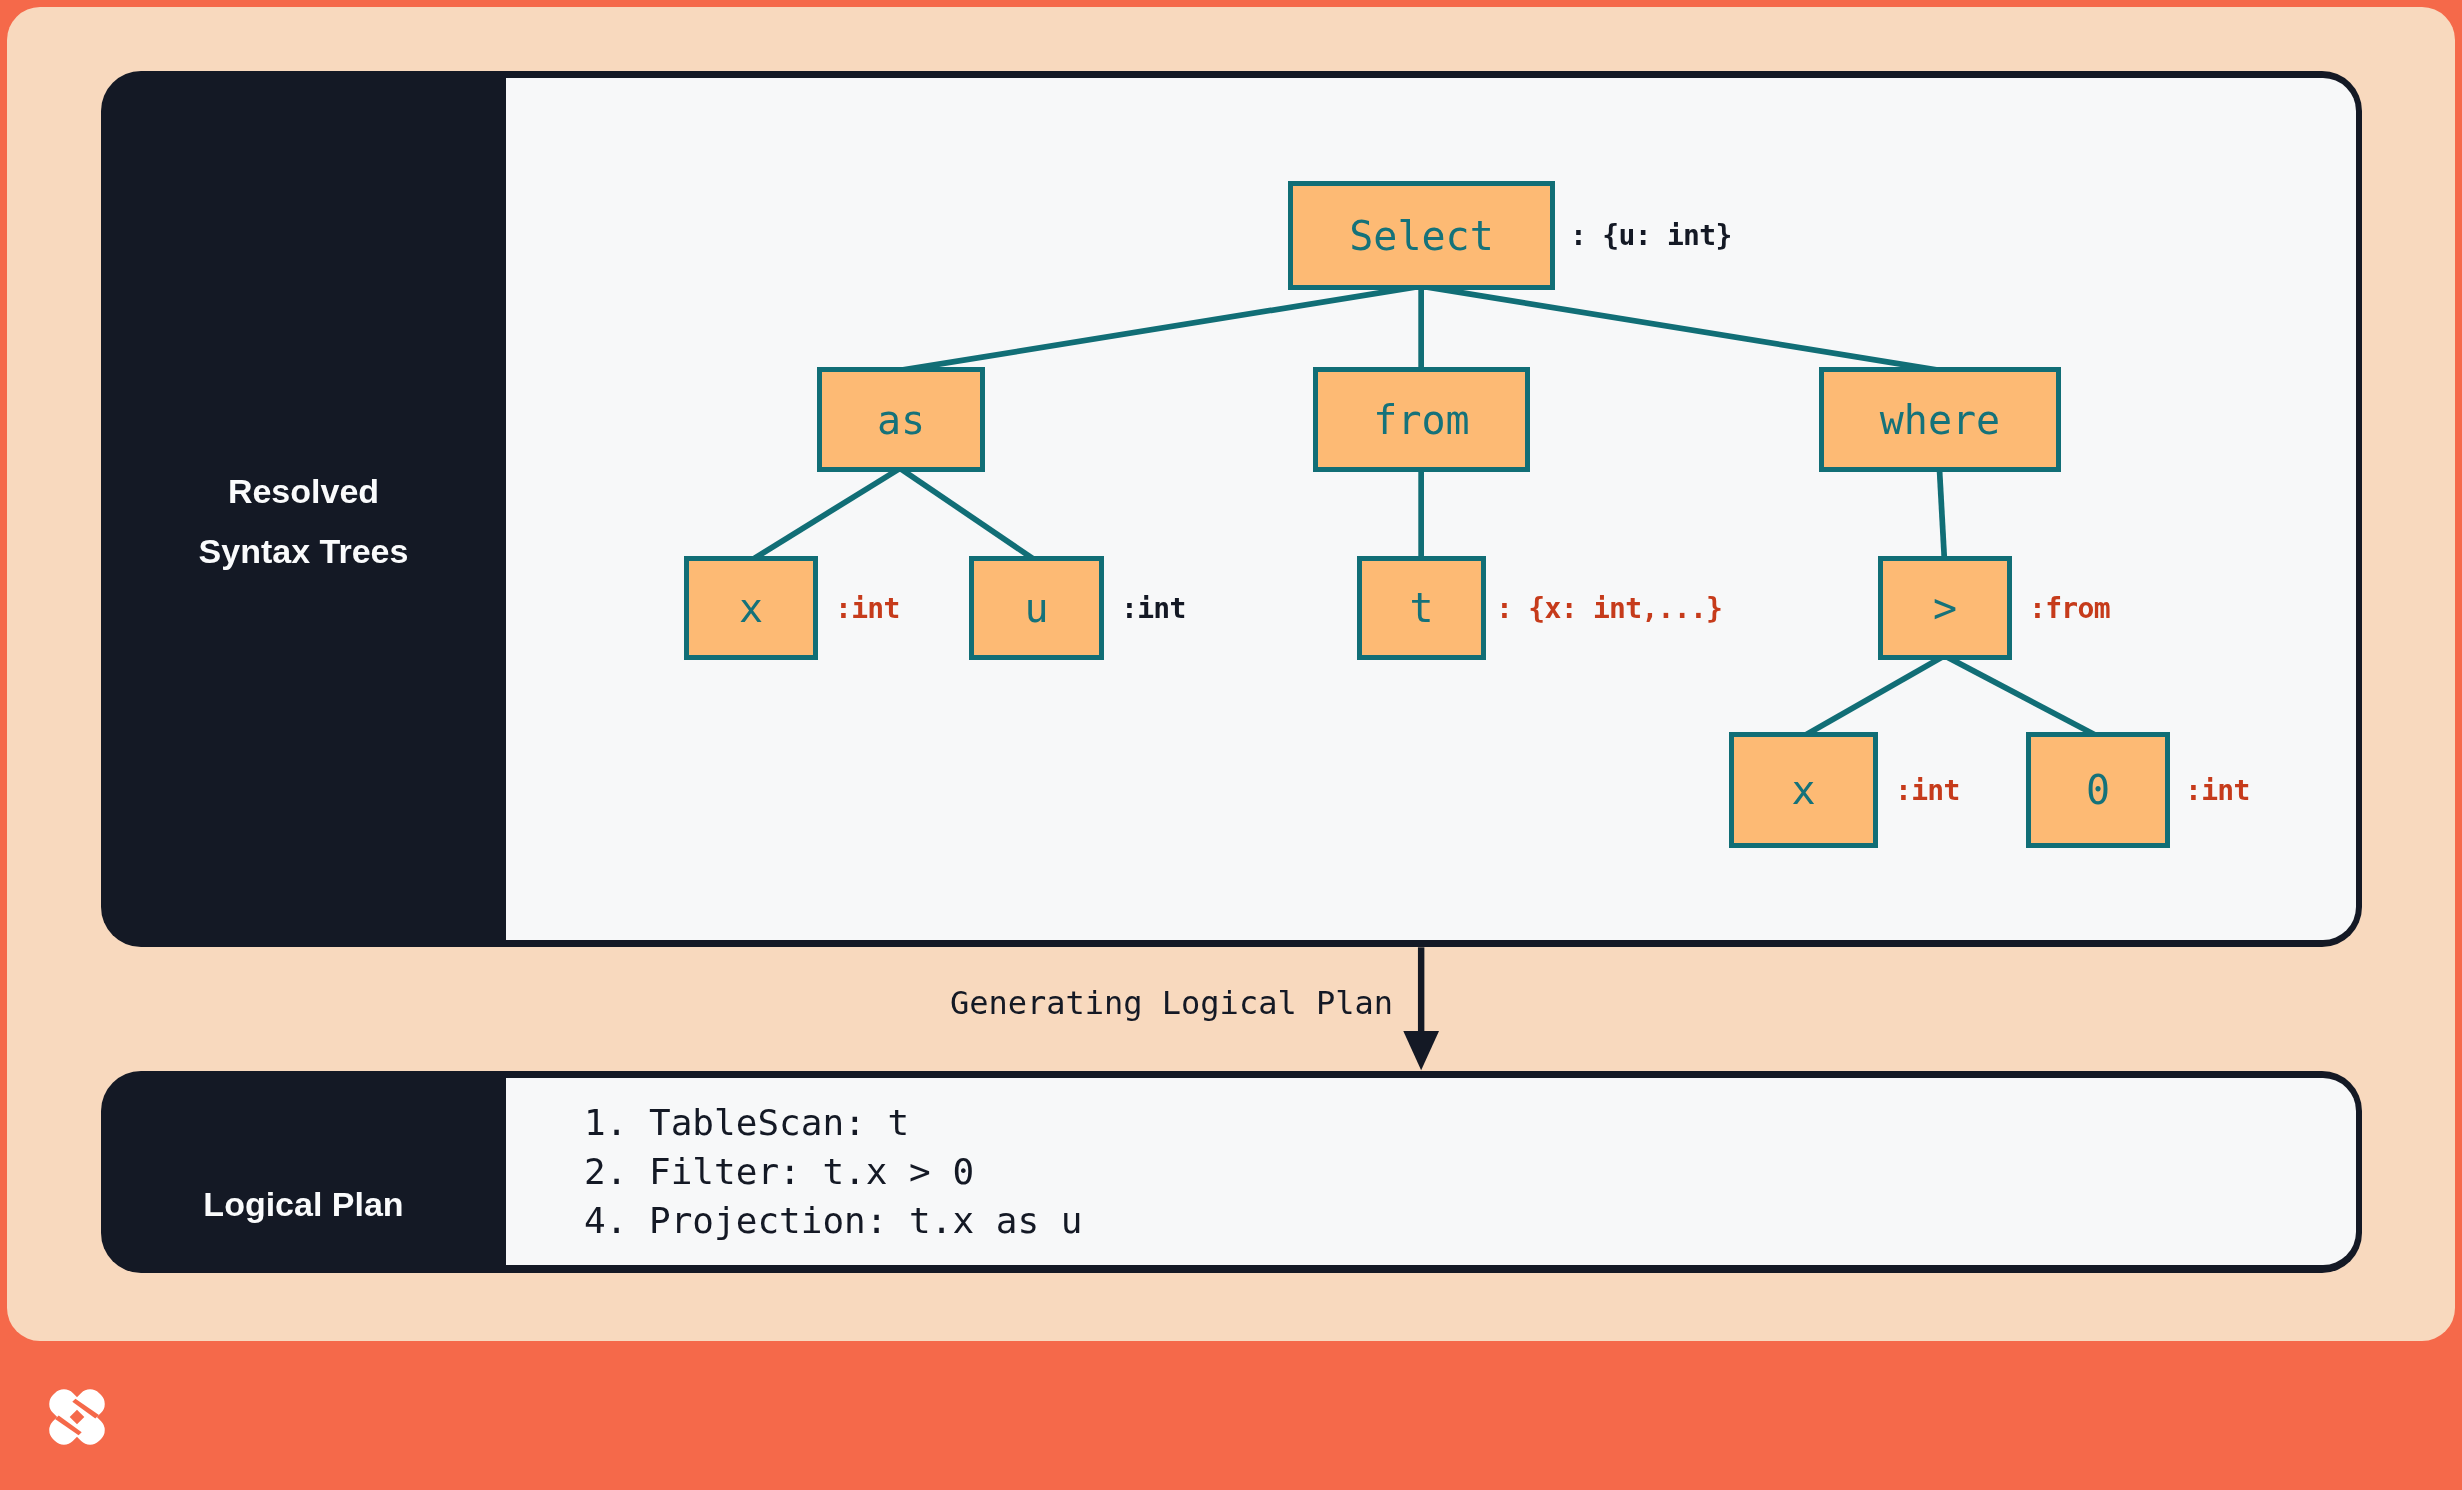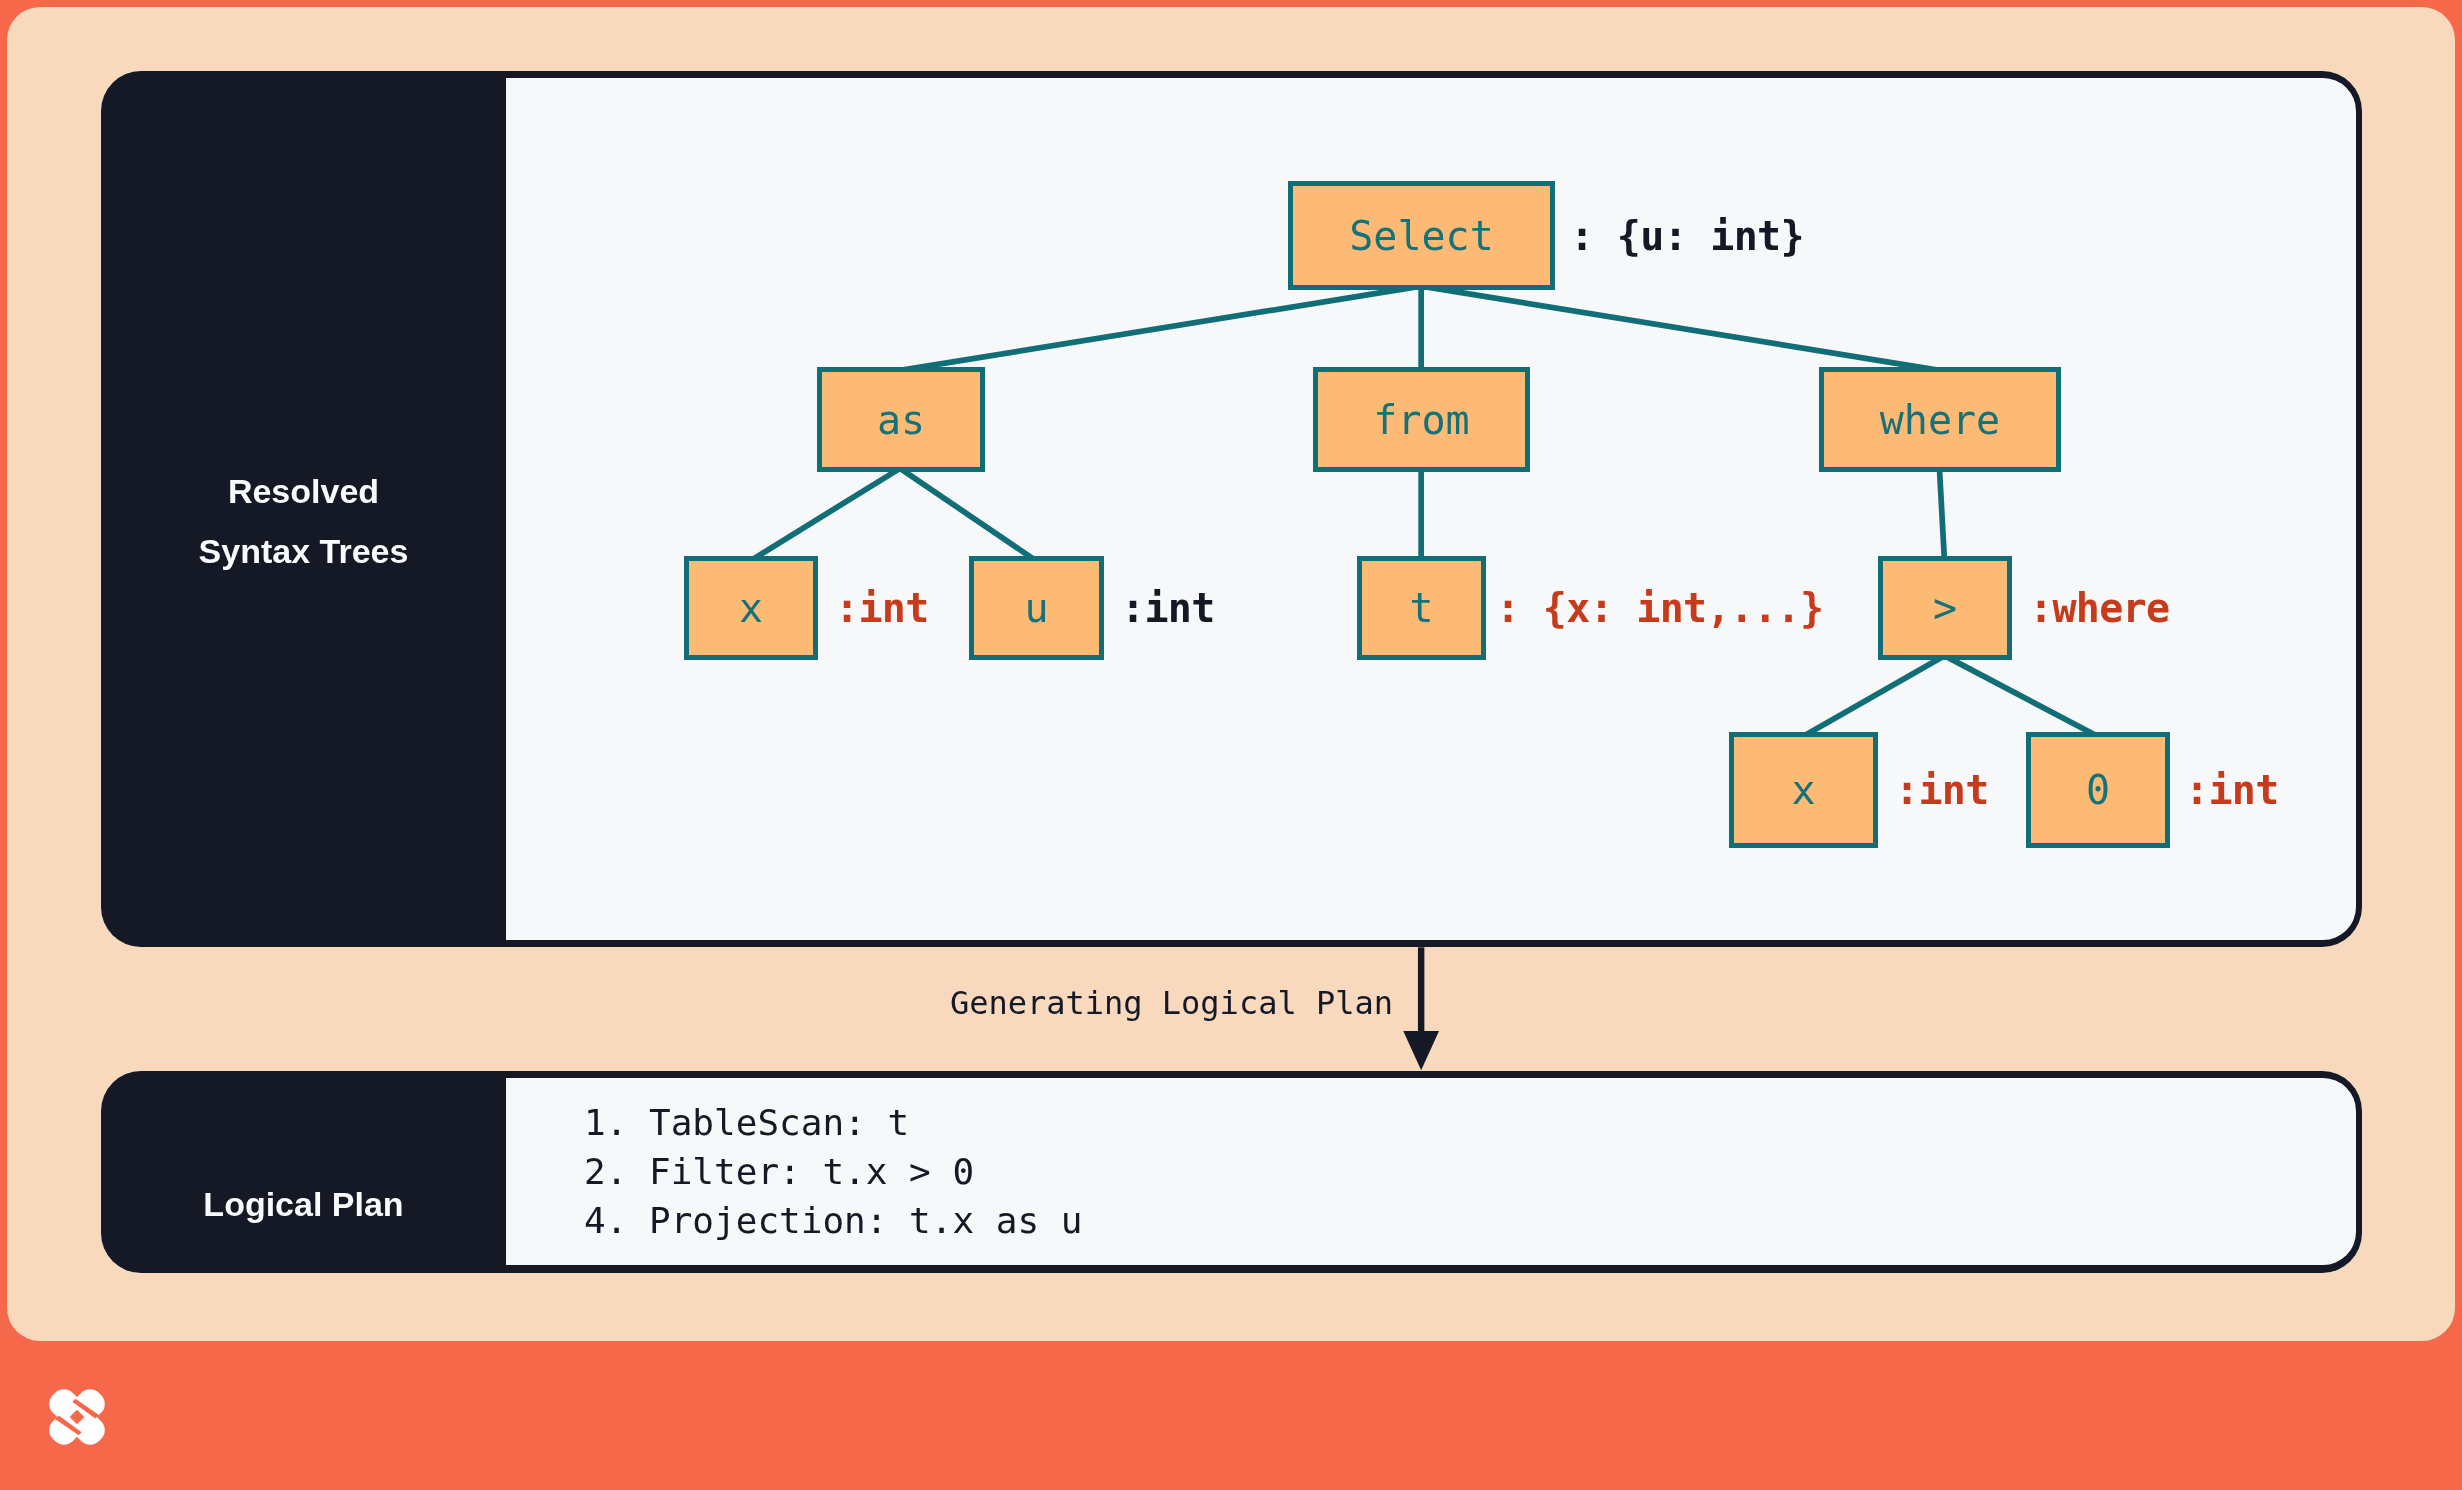--- a/index.html
+++ b/index.html
@@ -14,21 +14,21 @@
   .content-bottom{left:405px;top:7.1px;width:1850px;height:187px;}
   .side-label{position:absolute;display:flex;align-items:center;justify-content:center;color:#FAFBFC;font-weight:700;}
   .side-label-top{left:101px;top:71px;width:405px;height:876px;margin-top:12px;}
   .side-label-top span{display:block;width:265px;text-align:center;font-size:34px;line-height:60px;}
   .side-label-bottom{left:101px;top:1071px;width:405px;height:202px;font-size:34px;margin-top:32px;}
   svg.overlay{position:absolute;left:0;top:0;z-index:2;pointer-events:none;}
   .node{position:absolute;z-index:3;background:#fdba74;border:5.7px solid #116E76;box-sizing:border-box;
         display:flex;align-items:center;justify-content:center;
         font-family:"DejaVu Sans Mono",monospace;font-size:40px;color:#15727A;}
   .ann{position:absolute;z-index:3;display:flex;align-items:center;
-       font-family:"DejaVu Sans Mono",monospace;font-size:40px;font-weight:700;letter-spacing:-0.7px;}
+       font-family:"DejaVu Sans Mono",monospace;font-size:28px;font-weight:700;letter-spacing:-0.7px;}
   .ann-red{color:#C63B1B;}
   .ann-navy{color:#141925;}
   .arrow-label{position:absolute;left:858px;top:984px;width:535px;text-align:right;z-index:3;
        font-family:"DejaVu Sans Mono",monospace;font-size:32px;color:#141925;}
   .steps{position:absolute;left:584px;top:1098px;z-index:3;
        font-family:"DejaVu Sans Mono",monospace;font-size:36px;line-height:49px;color:#141925;}
   .footer-title{position:absolute;right:46px;top:1341px;height:149px;display:flex;align-items:center;z-index:3;
        color:#FFFFFF;font-weight:700;font-size:41px;}
   .logo{position:absolute;left:40px;top:1380px;width:74px;height:74px;z-index:3;}
 </style>
@@ -99,21 +99,21 @@
     <span>x</span>
   </div>
   <div class="node" style="left:2026px;top:732px;width:144px;height:116px">
     <span>0</span>
   </div>
 
   <div class="ann ann-navy" style="left:1570px;top:181px;height:109px">: {u: int}</div>
   <div class="ann ann-red" style="left:835px;top:556px;height:104px">:int</div>
   <div class="ann ann-navy" style="left:1121px;top:556px;height:104px">:int</div>
   <div class="ann ann-red" style="left:1496px;top:556px;height:104px">: {x: int,...}</div>
-  <div class="ann ann-red" style="left:2029px;top:556px;height:104px">:where</div>
+  <div class="ann ann-red" style="left:2029px;top:556px;height:104px">:from</div>
   <div class="ann ann-red" style="left:1895px;top:732px;height:116px">:int</div>
   <div class="ann ann-red" style="left:2185px;top:732px;height:116px">:int</div>
 
   <div class="arrow-label">Generating Logical Plan</div>
 
   <div class="steps">
     <div>1. TableScan: t</div>
     <div>2. Filter: t.x &gt; 0</div>
     <div>4. Projection: t.x as u</div>
   </div>

